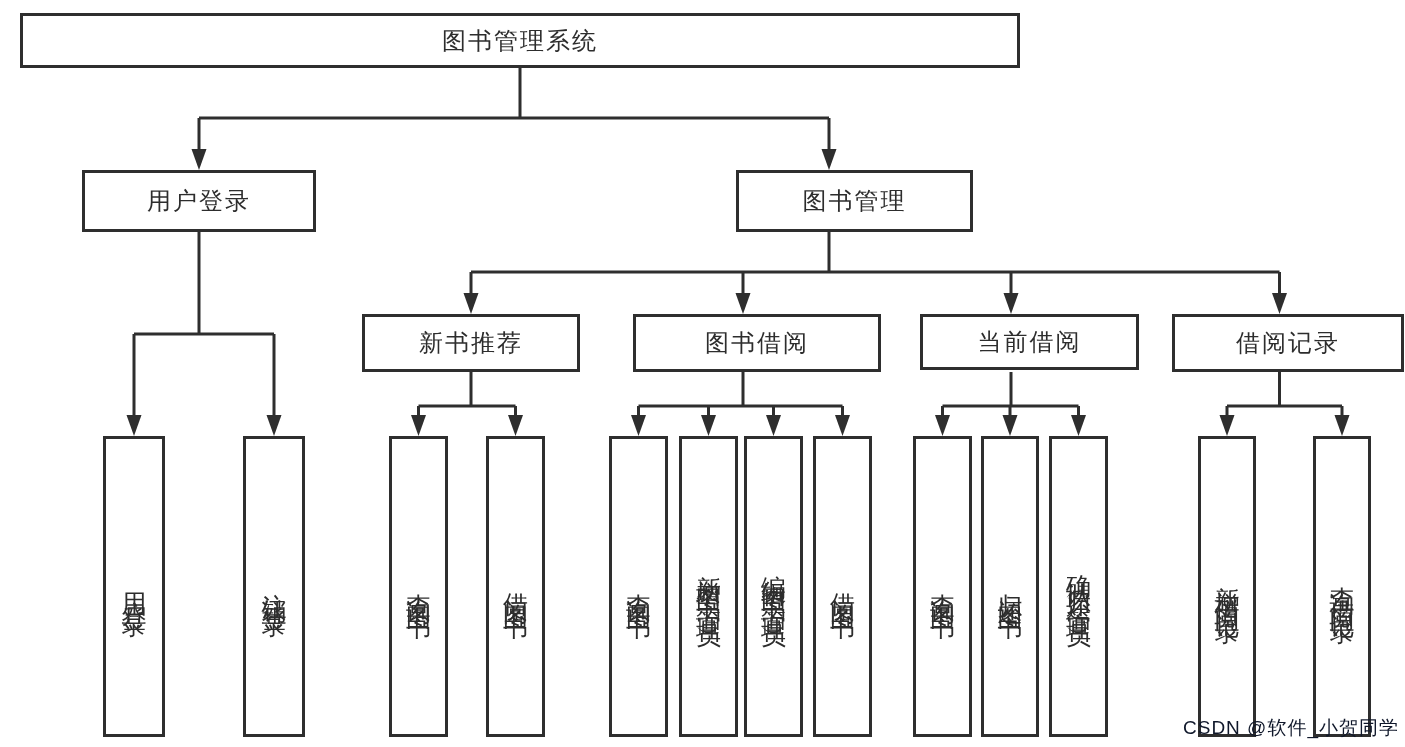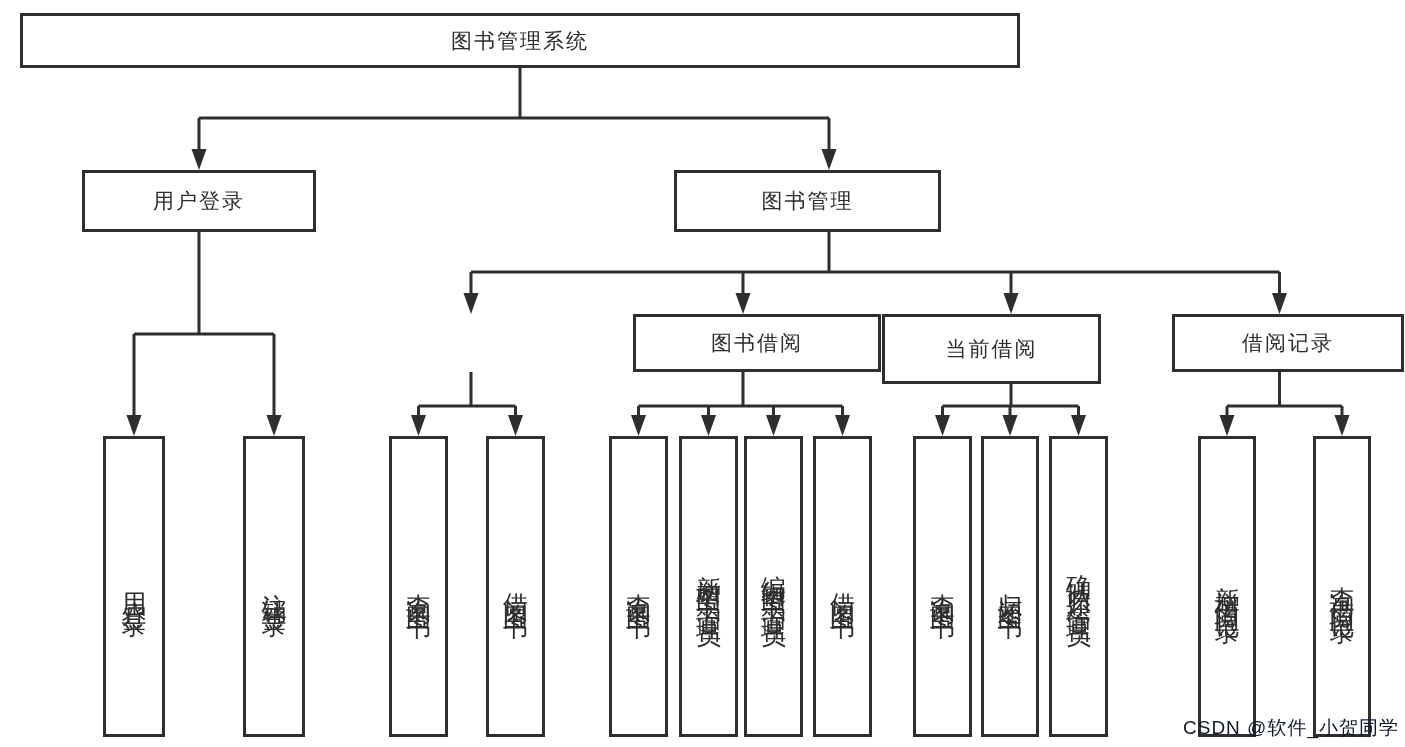--- a/index.html
+++ b/index.html
@@ -21,21 +21,21 @@
     position: absolute;
     box-sizing: border-box;
     border: 3px solid #2e2e2e;
     background: #ffffff;
     display: flex;
     align-items: center;
     justify-content: center;
     color: #2d2d2d;
     z-index: 2;
   }
-  .h-node { font-size: 21px; letter-spacing: 2px; white-space: nowrap; }
+  .h-node { font-size: 24px; letter-spacing: 2px; white-space: nowrap; }
   .v-node {
     writing-mode: vertical-rl;
     text-orientation: mixed;
     font-size: 25px;
     letter-spacing: 7px;
     line-height: 1;
     padding: 8px 0;
   }
   .watermark {
     position: absolute;
@@ -92,24 +92,25 @@
       <polygon points="1002.5,415 1017.5,415 1010,436"></polygon>
       <polygon points="1071,415 1086,415 1078.5,436"></polygon>
       <polygon points="1219.5,415 1234.5,415 1227,436"></polygon>
       <polygon points="1334.5,415 1349.5,415 1342,436"></polygon>
     </g>
   </svg>
 
   <div class="node h-node" style="left:20px;top:13px;width:1000px;height:55px">图书管理系统</div>
 
   <div class="node h-node" style="left:82px;top:170px;width:234px;height:62px">用户登录</div>
-  <div class="node h-node" style="left:674px;top:170px;width:267px;height:62px">图书管理</div>
+  <div class="node h-node" style="left:736px;top:170px;width:237px;height:62px">图书管理</div>
 
+  <div class="node h-node" style="left:362px;top:314px;width:218px;height:58px">新书推荐</div>
   <div class="node h-node" style="left:633px;top:314px;width:248px;height:58px">图书借阅</div>
-  <div class="node h-node" style="left:882px;top:314px;width:219px;height:70px">当前借阅</div>
+  <div class="node h-node" style="left:920px;top:314px;width:219px;height:56px">当前借阅</div>
   <div class="node h-node" style="left:1172px;top:314px;width:232px;height:58px">借阅记录</div>
 
   <div class="node v-node" style="left:103px;top:436px;width:62px;height:301px">用户登录</div>
   <div class="node v-node" style="left:243px;top:436px;width:62px;height:301px">注销登录</div>
 
   <div class="node v-node" style="left:389px;top:436px;width:59px;height:301px">查询图书</div>
   <div class="node v-node" style="left:486px;top:436px;width:59px;height:301px">借阅图书</div>
 
   <div class="node v-node" style="left:609px;top:436px;width:59px;height:301px">查询图书</div>
   <div class="node v-node" style="left:679px;top:436px;width:59px;height:301px">新增图书（管理员）</div>

